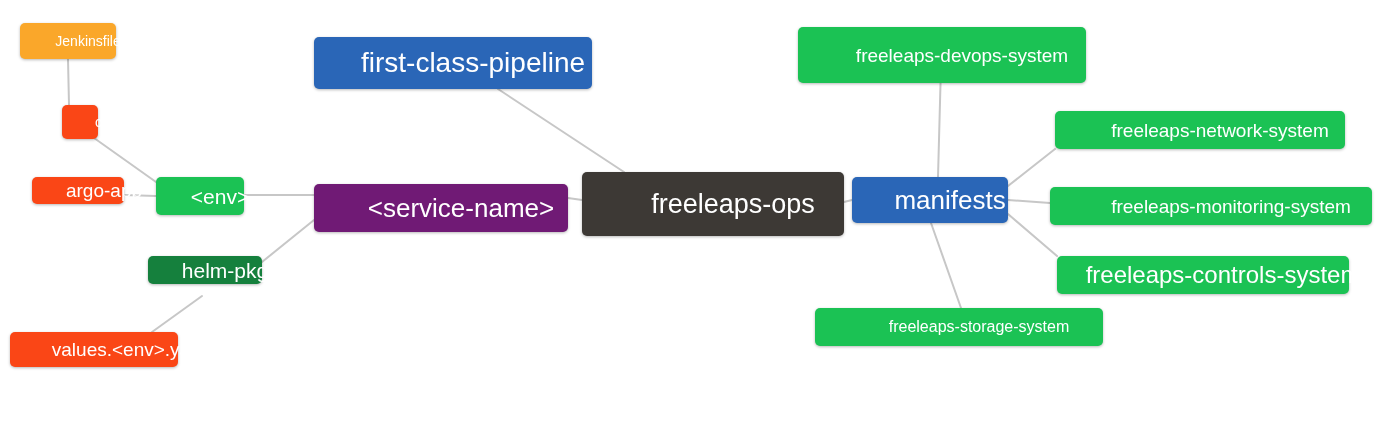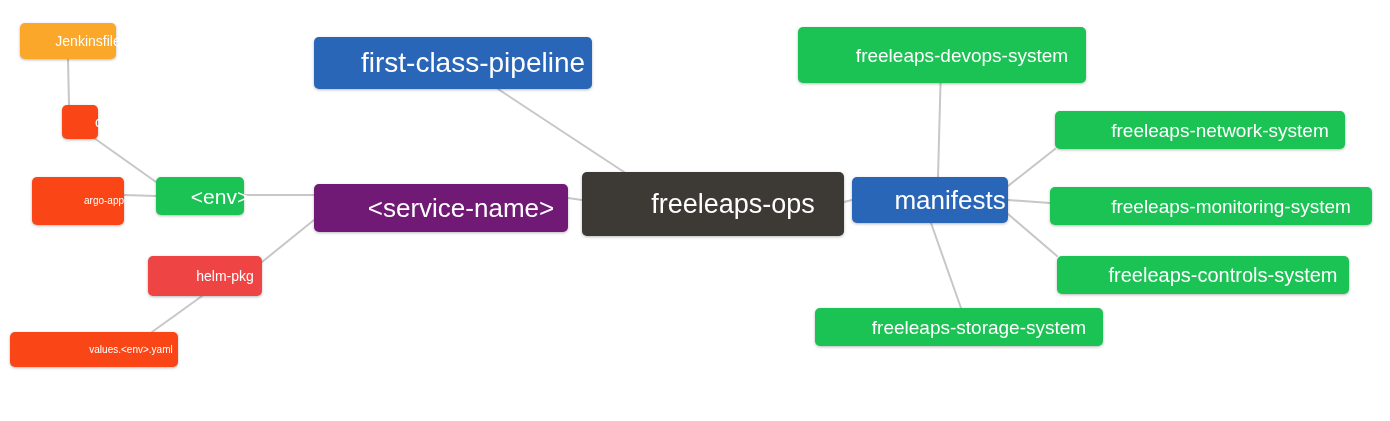--- a/index.html
+++ b/index.html
@@ -62,30 +62,30 @@
       <line x1="1008" y1="214" x2="1057" y2="256" stroke="#c7c7c7" stroke-width="2" stroke-linecap="round"></line>
       <line x1="931" y1="223" x2="961" y2="308" stroke="#c7c7c7" stroke-width="2" stroke-linecap="round"></line>
     </svg>
   <div id="node-layer">
       <div class="node" style="left: 20px; top: 23px; width: 96px; height: 36px; background: rgb(250, 167, 42); font-size: 14px;">
         <span>Jenkinsfile</span>
       </div>
       <div class="node" style="left: 62px; top: 105px; width: 36px; height: 34px; background: rgb(250, 70, 22); font-size: 14px;">
         <span>ci</span>
       </div>
-      <div class="node" style="left: 32px; top: 177px; width: 92px; height: 48px; background: rgb(250, 70, 22); font-size: 10px; padding-left: 22px;">
+      <div class="node" style="left: 32px; top: 177px; width: 92px; height: 27px; background: rgb(250, 70, 22); font-size: 19px; padding-left: 22px;">
         <span>argo-app</span>
       </div>
       <div class="node" style="left: 156px; top: 177px; width: 88px; height: 38px; background: rgb(27, 194, 84); font-size: 21px;">
         <span>&lt;env&gt;</span>
       </div>
-      <div class="node" style="left: 148px; top: 256px; width: 114px; height: 40px; background: #ef4444; font-size: 14px;">
+      <div class="node" style="left: 148px; top: 256px; width: 114px; height: 28px; background: #15803d; font-size: 21px;">
         <span>helm-pkg</span>
       </div>
-      <div class="node" style="left: 10px; top: 332px; width: 168px; height: 35px; background: rgb(250, 70, 22); font-size: 10px; padding-left: 44px;">
+      <div class="node" style="left: 10px; top: 332px; width: 168px; height: 35px; background: rgb(250, 70, 22); font-size: 19px; padding-left: 44px;">
         <span>values.&lt;env&gt;.yaml</span>
       </div>
       <div class="node" style="left: 314px; top: 37px; width: 278px; height: 52px; background: rgb(42, 102, 183); font-size: 28px;">
         <span>first-class-pipeline</span>
       </div>
       <div class="node" style="left: 314px; top: 184px; width: 254px; height: 48px; background: #701a75; font-size: 26px;">
         <span>&lt;service-name&gt;</span>
       </div>
       <div class="node" style="left: 582px; top: 172px; width: 262px; height: 64px; background: rgb(61, 57, 53); font-size: 27px;">
         <span>freeleaps-ops</span>
@@ -95,20 +95,20 @@
       </div>
       <div class="node" style="left: 798px; top: 27px; width: 288px; height: 56px; background: rgb(27, 194, 84); font-size: 19px;">
         <span>freeleaps-devops-system</span>
       </div>
       <div class="node" style="left: 1055px; top: 111px; width: 290px; height: 38px; background: rgb(27, 194, 84); font-size: 19px;">
         <span>freeleaps-network-system</span>
       </div>
       <div class="node" style="left: 1050px; top: 187px; width: 322px; height: 38px; background: rgb(27, 194, 84); font-size: 19px;">
         <span>freeleaps-monitoring-system</span>
       </div>
-      <div class="node" style="left: 1057px; top: 256px; width: 292px; height: 38px; background: rgb(27, 194, 84); font-size: 20px;">
+      <div class="node" style="left: 1057px; top: 256px; width: 292px; height: 38px; background: rgb(27, 194, 84); font-size: 24px;">
         <span>freeleaps-controls-system</span>
       </div>
-      <div class="node" style="left: 815px; top: 308px; width: 288px; height: 38px; background: rgb(27, 194, 84); font-size: 19px; text-align: right;">
+      <div class="node" style="left: 815px; top: 308px; width: 288px; height: 38px; background: rgb(27, 194, 84); font-size: 16px; text-align: right;">
         <span>freeleaps-storage-system</span>
       </div>
     </div>
 </div>
 
 </body></html>

